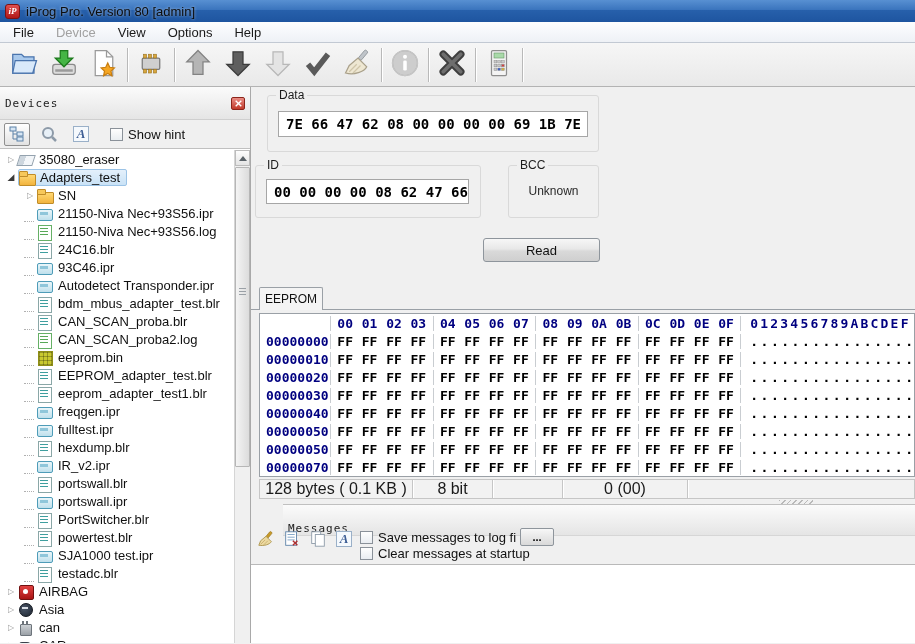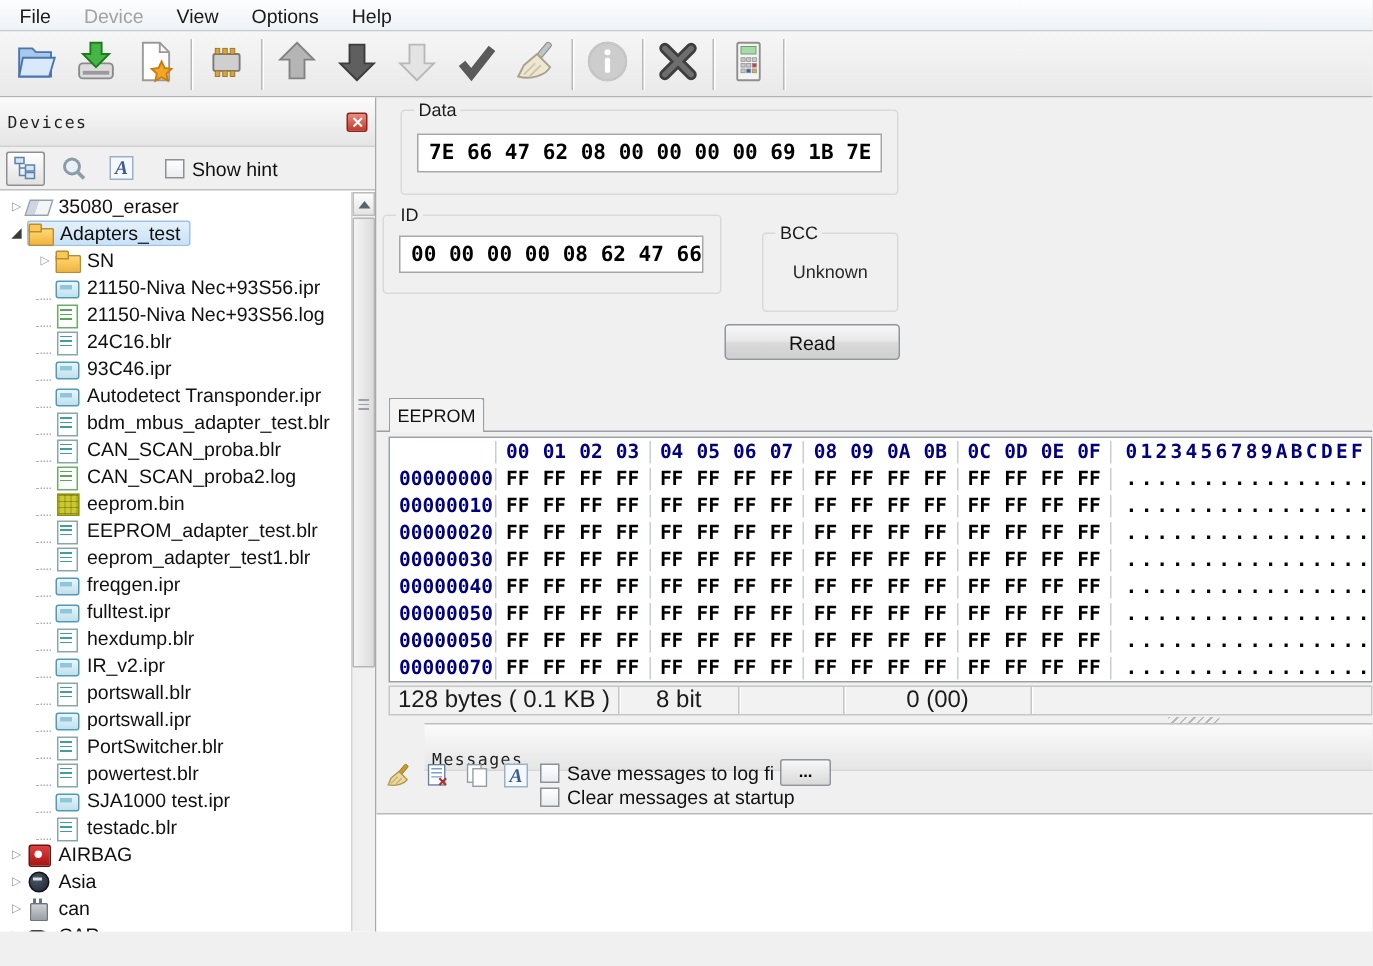--- a/index.html
+++ b/index.html
@@ -149,20 +149,24 @@
   .cb-row { position:absolute; display:flex; align-items:center; font-size:13px; }
   .dots-btn { width:34px; height:18px; margin-left:4px; border:1px solid #8e959c; border-radius:2px;
               background:linear-gradient(#f7f7f7,#d9d9d9); font:bold 11px "Liberation Sans", sans-serif; }
   .msg-area { position:absolute; left:0; right:0; bottom:0; background:#fff; border-top:1px solid #b9b9b9; }
 </style>
 </head>
 <body>
 
 <div>
 
+  <div class="titlebar">
+    <span class="app-icon">iP</span>
+    <span class="win-title">iProg Pro. Version 80 [admin]</span>
+  </div>
 
   <div class="menubar" id="menubar">
       <span class="menu-item">File</span>
       <span class="menu-item disabled">Device</span>
       <span class="menu-item">View</span>
       <span class="menu-item">Options</span>
       <span class="menu-item">Help</span>
     </div>
 
   <div class="toolbar" id="toolbar">
@@ -550,21 +554,21 @@
       <div class="groupbox" style="left:16px; top:8px; width:332px; height:57px;">
         <span class="gb-label">Data</span>
         <input class="hex-input" style="left: 10px; top: 15px; width: 310px; height: 26px;" value="7E 66 47 62 08 00 00 00 00 69 1B 7E">
       </div>
 
       <div class="groupbox" style="left:4px; top:78px; width:226px; height:53px;padding-left:12px;">
         <span class="gb-label">ID</span>
         <input class="hex-input" style="left: 10px; top: 13px; width: 203px; height: 25px;" value="00 00 00 00 08 62 47 66">
       </div>
 
-      <div class="groupbox" style="left:257px; top:90px; width:91px; height:53px;">
+      <div class="groupbox" style="left:257px; top:78px; width:91px; height:53px;">
         <span class="gb-label">BCC</span>
         <div class="bcc-value">Unknown</div>
       </div>
 
       <button class="read-btn" style="left:232px; top:151px;">Read</button>
 
       <div class="tab" style="left:8px; top:200px;">EEPROM</div>
       <div class="tab-line" style="top:222px;"></div>
 
       <div class="hexgrid" id="hexgrid" style="left:8px; top:226px; width:656px; height:164px;">

